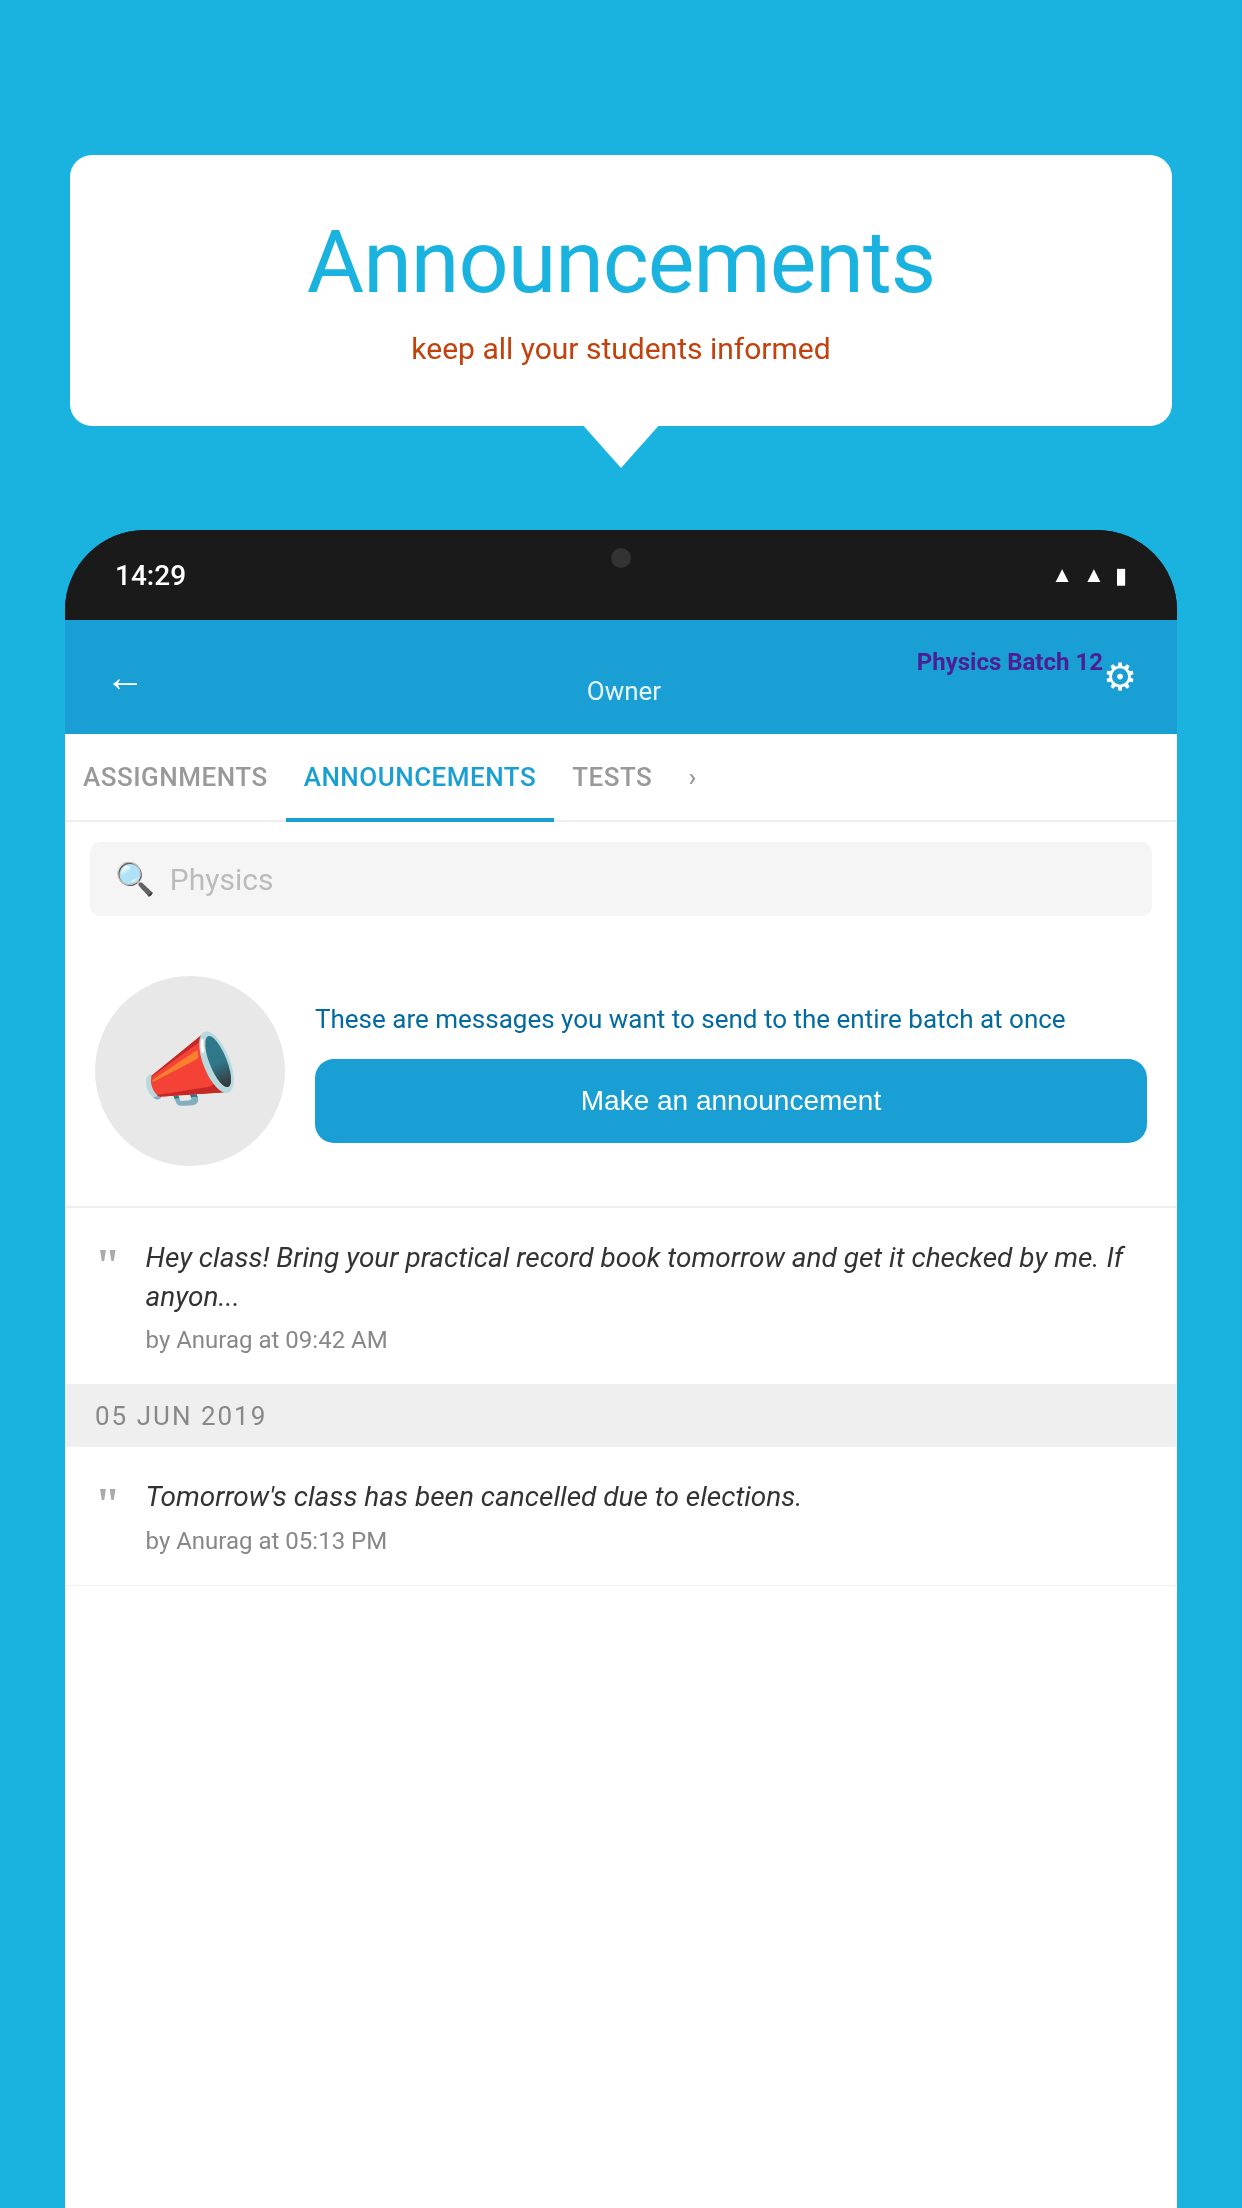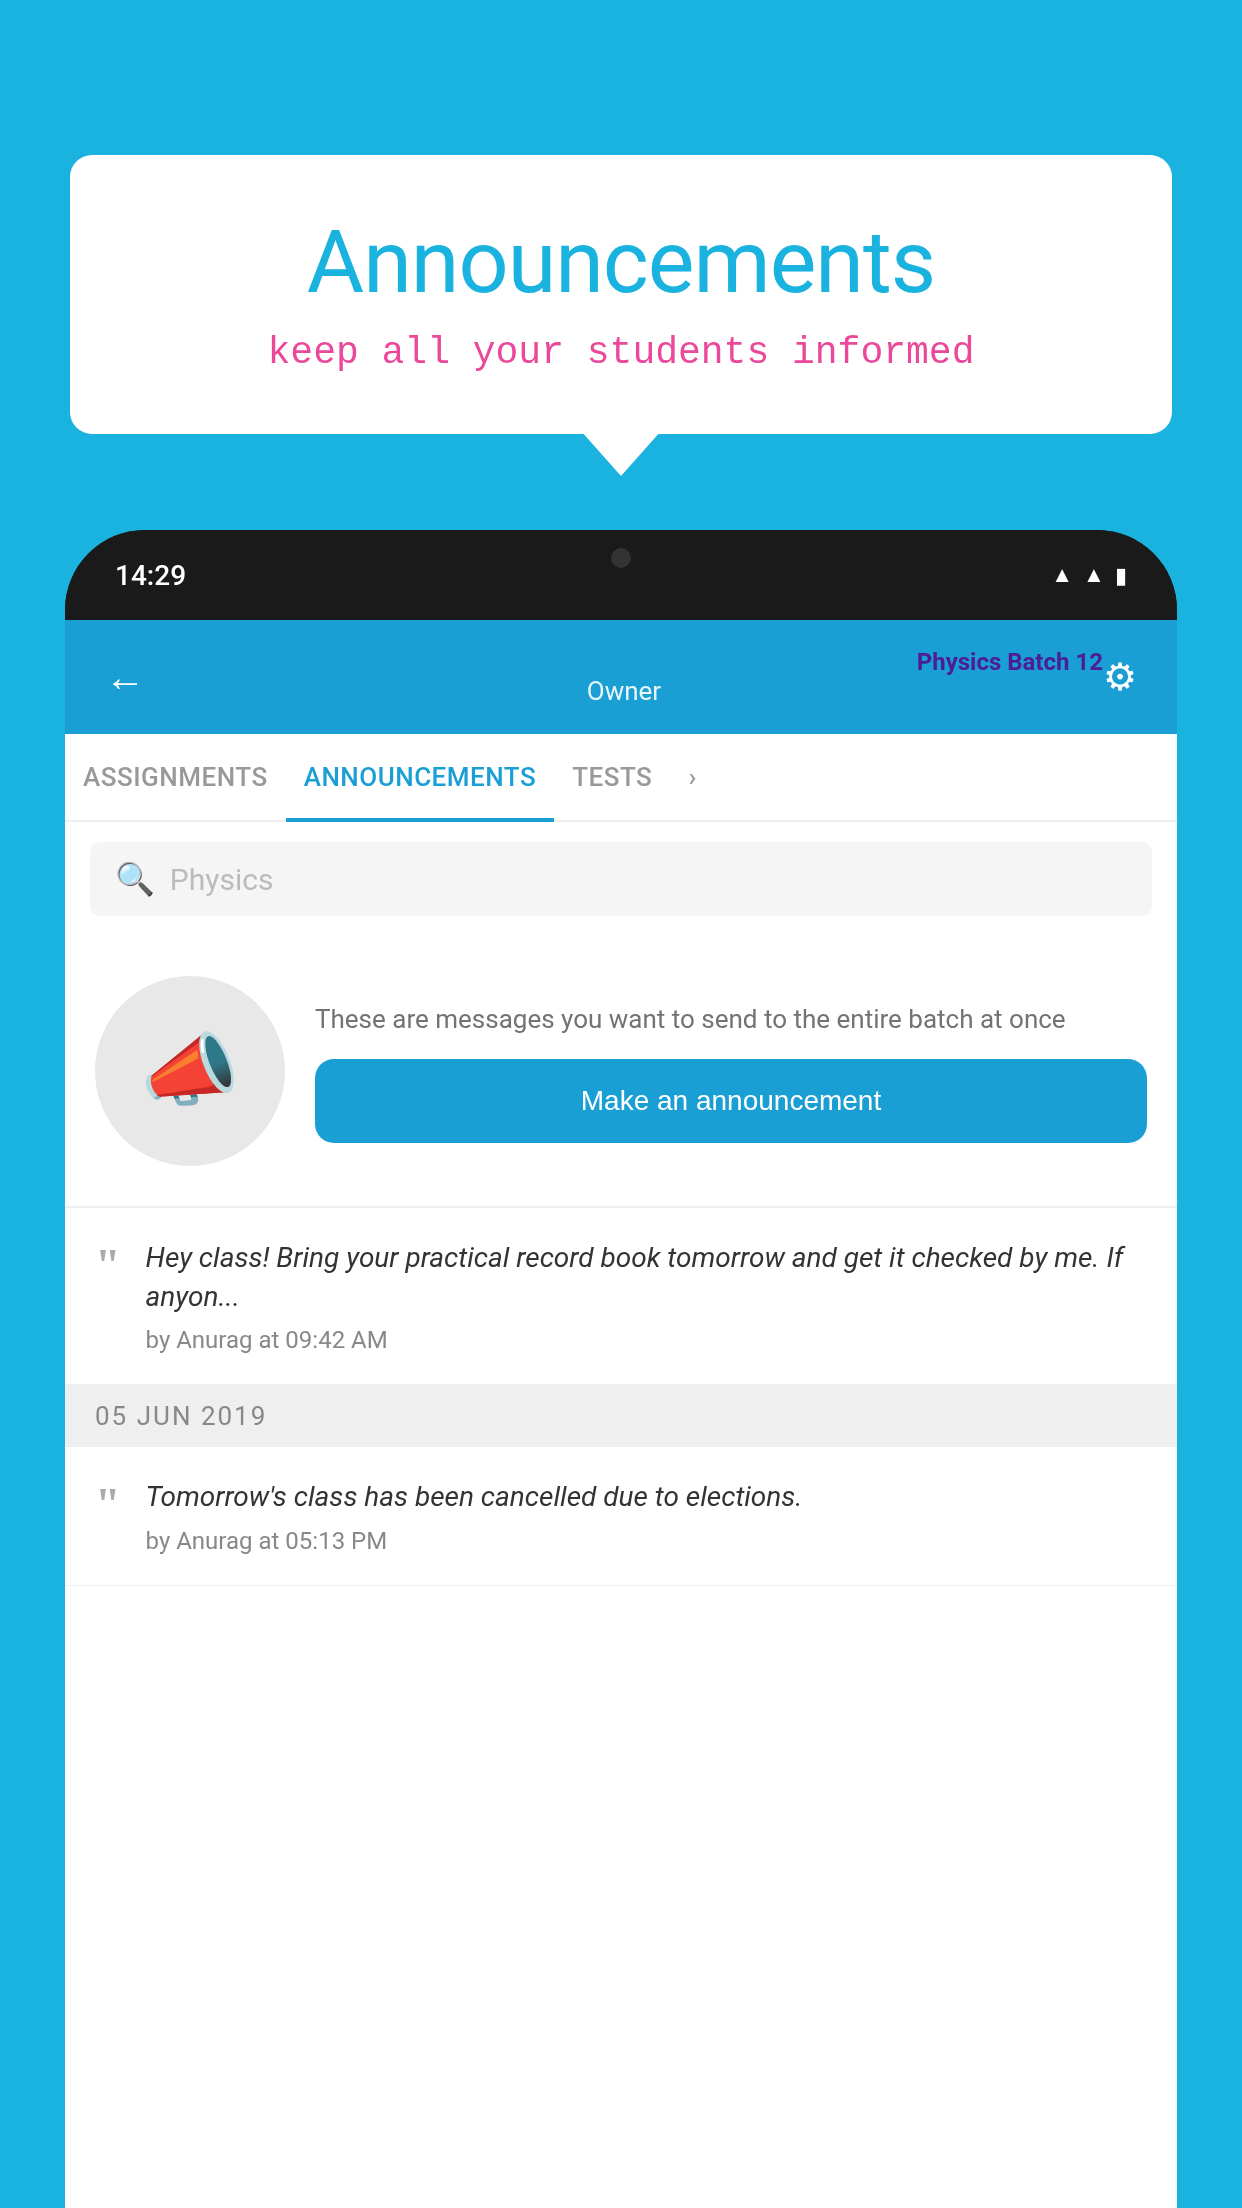--- a/index.html
+++ b/index.html
@@ -44,24 +44,23 @@
 
     .bubble-title {
       font-size: 88px;
       color: #1ab3e0;
       font-weight: 400;
       letter-spacing: -1px;
       margin-bottom: 18px;
     }
 
     .bubble-subtitle {
-      font-size: 38px;
-      color: #ec4899;
+      font-size: 30px;
+      color: #c2410c;
       font-weight: 400;
-      font-family: Liberation Mono, monospace;
     }
 
     
     .phone-frame {
       position: absolute;
       top: 530px;
       left: 65px;
       right: 65px;
       bottom: 0;
       background: #1a1a1a;
@@ -247,21 +246,21 @@
     .megaphone-icon {
       font-size: 80px;
       color: #6a8aa0;
     }
 
     .cta-content {
       flex: 1;
     }
 
     .cta-description {
-      color: #737373;
+      color: #0369a1;
       font-size: 26px;
       line-height: 1.5;
       margin-bottom: 20px;
     }
 
     .make-announcement-btn {
       background: #1a9fd4;
       color: white;
       border: none;
       border-radius: 19px;

